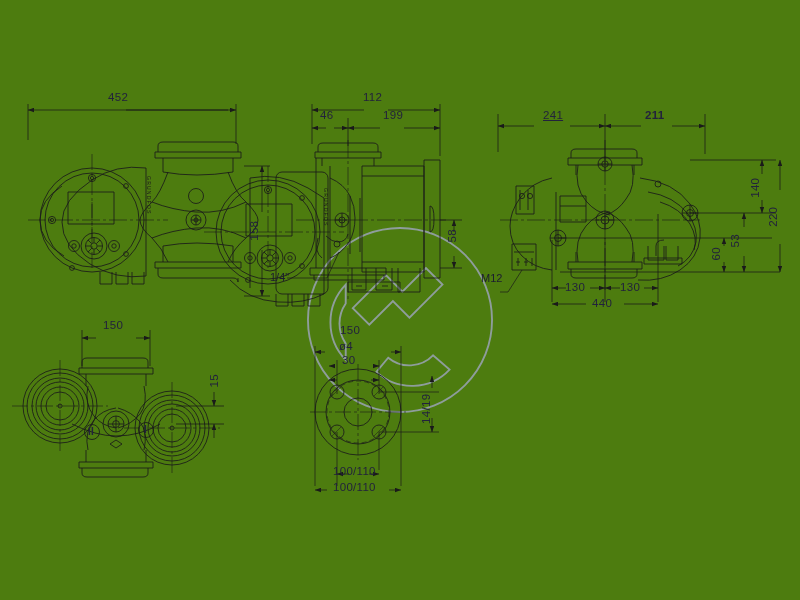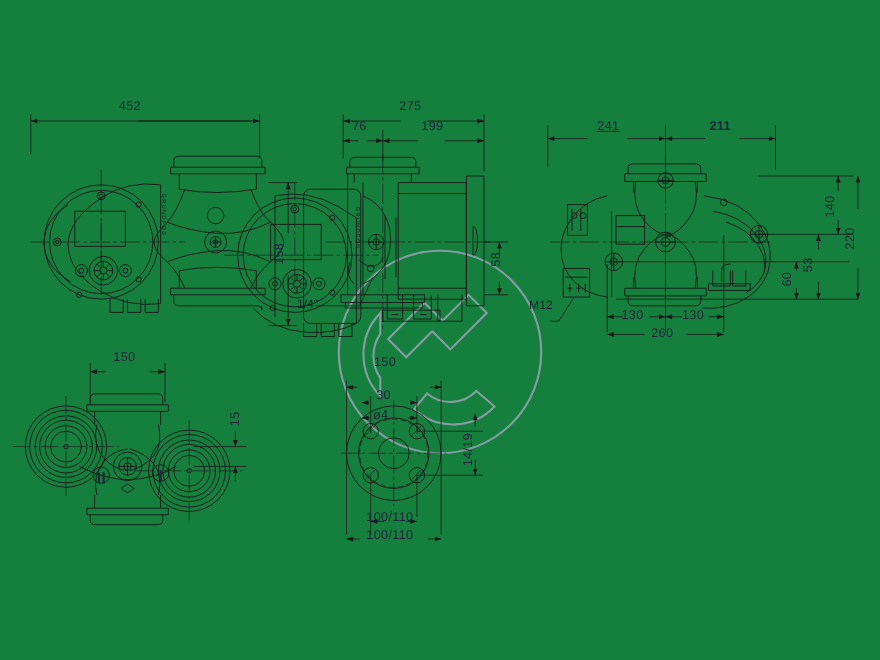--- a/index.html
+++ b/index.html
@@ -1,31 +1,31 @@
 <!DOCTYPE html>
 <html><head>
 <meta charset="utf-8">
 <style>
   html,body{margin:0;padding:0;background:#fff;}
   body{width:800px;height:600px;overflow:hidden;
        font-family:"Liberation Sans","DejaVu Sans",sans-serif;}
-  #stage{position:relative;width:800px;height:600px;background:#15803d;}
+  #stage{position:relative;width:800px;height:600px;background:#4d7c0f;}
   svg.layer{position:absolute;left:0;top:0;width:800px;height:600px;}
   .dimtxt{
     position:absolute;
     font-family:"Liberation Sans","DejaVu Sans",sans-serif;
     font-size:11.5px;
     color:#22223c;
     letter-spacing:.3px;
     white-space:nowrap;
     line-height:1;
     user-select:none;
   }
   .dimtxt.rot{transform-origin:50% 50%;transform:rotate(-90deg);}
-  .dimtxt.small{font-size:14px;}
+  .dimtxt.small{font-size:10px;}
   .lbl{
     position:absolute;
     font-family:"Liberation Sans","DejaVu Sans",sans-serif;
     font-size:11px;color:#1c1c30;white-space:nowrap;
   }
 </style>
 </head>
 <body>
 
 <div id="stage">
@@ -424,42 +424,42 @@
 
       <path d="M315,490 l12,0" marker-start="url(#arS)"></path>
       <path d="M389,490 l12,0" marker-end="url(#ar)"></path>
       <path d="M337,466 l0,14" opacity="0"></path>
     </g>
   </svg>
 
   <div class="dimtxt" style="left:108px;top:92px;">452</div>
   <div class="dimtxt rot" style="left:245px;top:225px;">158</div>
 
-  <div class="dimtxt" style="left:363px;top:92px;">275</div>
-  <div class="dimtxt" style="left:320px;top:110px;">76</div>
+  <div class="dimtxt" style="left:363px;top:92px;">112</div>
+  <div class="dimtxt" style="left:320px;top:110px;">46</div>
   <div class="dimtxt" style="left:383px;top:110px;">199</div>
   <div class="dimtxt rot" style="left:446px;top:230px;">58</div>
   <div class="lbl" style="left:270px;top:271px;">1/4"</div>
 
   <div class="dimtxt" style="left:543px;top:110px;text-decoration:underline;">241</div>
   <div class="dimtxt" style="left:645px;top:110px;font-weight:bold;">211</div>
   <div class="dimtxt rot" style="left:746px;top:182px;">140</div>
   <div class="dimtxt rot" style="left:764px;top:211px;">220</div>
   <div class="dimtxt rot" style="left:729px;top:235px;">53</div>
   <div class="dimtxt rot" style="left:710px;top:248px;">60</div>
   <div class="dimtxt" style="left:565px;top:282px;">130</div>
   <div class="dimtxt" style="left:620px;top:282px;">130</div>
-  <div class="dimtxt" style="left:592px;top:298px;">260</div>
+  <div class="dimtxt" style="left:592px;top:298px;">440</div>
   <div class="lbl" style="left:481px;top:272px;">M12</div>
 
   <div class="dimtxt" style="left:103px;top:320px;">150</div>
   <div class="dimtxt rot" style="left:208px;top:375px;">15</div>
   <div class="dimtxt small" style="left:88px;top:427px;font-weight:bold;">II</div>
   <div class="dimtxt small" style="left:144px;top:425px;font-weight:bold;">I</div>
 
   <div class="dimtxt" style="left:340px;top:325px;">150</div>
-  <div class="dimtxt" style="left:339px;top:341px;margin-top:32px;">ø4</div>
+  <div class="dimtxt" style="left:339px;top:341px;">ø4</div>
   <div class="dimtxt" style="left:342px;top:355px;">30</div>
   <div class="dimtxt rot" style="left:412px;top:403px;">14/19</div>
   <div class="dimtxt" style="left:333px;top:466px;">100/110</div>
   <div class="dimtxt" style="left:333px;top:482px;">100/110</div>
 
 </div>
 
 </body></html>

